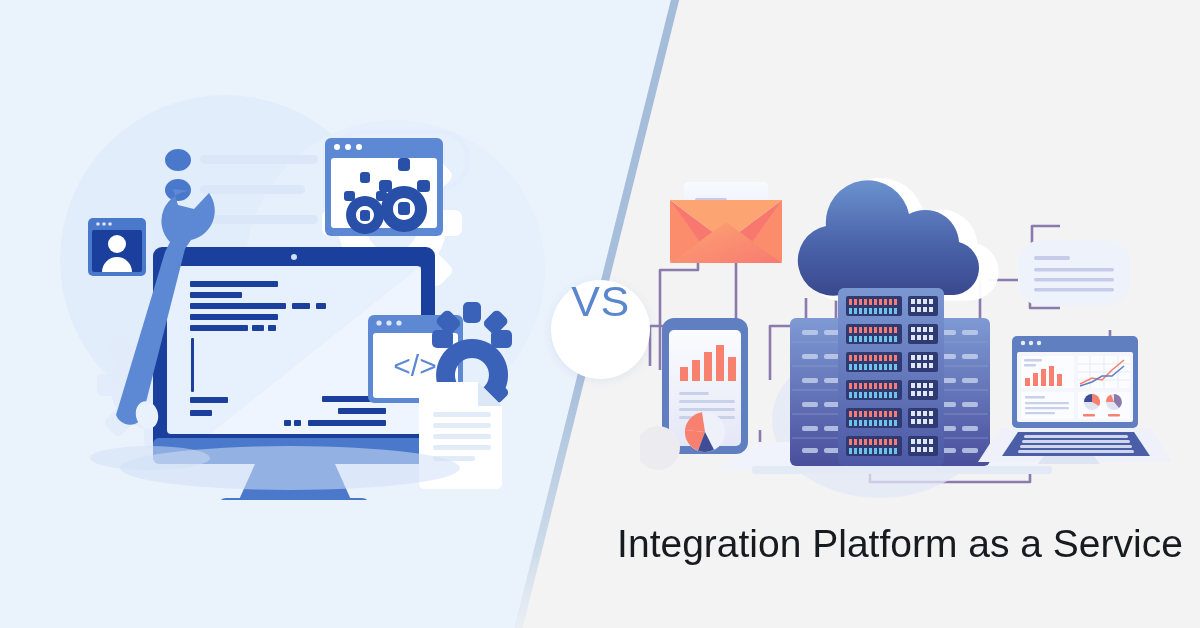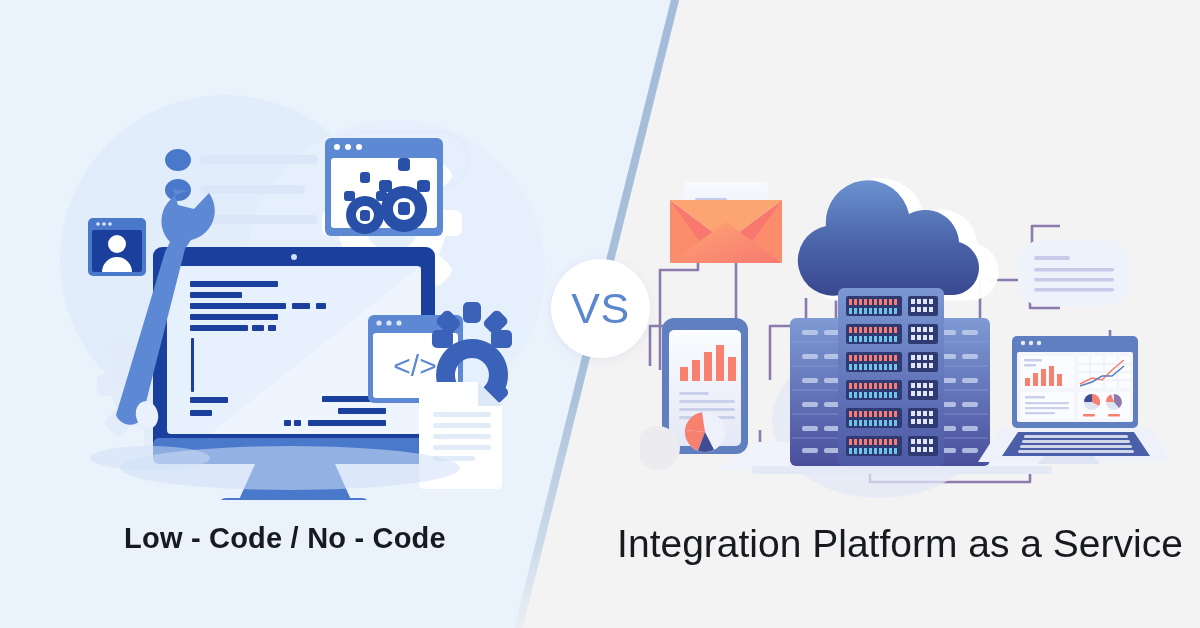--- a/index.html
+++ b/index.html
@@ -28,22 +28,22 @@
   .blob-b{left:245px;top:120px;width:300px;height:300px;background:#e6effc;}
   .ghost-gear{position:absolute;opacity:.85;}
 
   
   .divider{
     position:absolute;left:0;top:0;width:1200px;height:628px;pointer-events:none;
   }
 
   
   .vs-badge{
-    position:absolute;left:551px;top:259px;width:99px;height:99px;border-radius:50%;
-    background:#ffffff;display:flex;align-items:center;justify-content:center;
+    position:absolute;left:551px;top:280px;width:99px;height:99px;border-radius:50%;
+    background:#ffffff;display:flex;justify-content:center;
     box-shadow:0 2px 10px rgba(90,120,170,.10);
   }
   .vs-badge span{
     font-family:"Liberation Sans", sans-serif;
     font-size:43px;line-height:1;color:#5b87cf;letter-spacing:.5px;font-weight:400;
   }
 
   
   .caption{
     position:absolute;text-align:center;
@@ -696,16 +696,15 @@
         <stop offset="100%" stop-color="#d8e4f0" stop-opacity=".35"></stop>
       </linearGradient>
     </defs>
     <line x1="676" y1="-4" x2="519" y2="626" stroke="url(#divGrad)" stroke-width="8" stroke-linecap="round"></line>
   </svg>
 
   <div class="vs-badge">
     <span>VS</span>
   </div>
 
-  <div class="caption caption-left">Low - Code / No - Code</div>
   <div class="caption caption-right">Integration Platform as a Service</div>
 
 </div>
 
 </body></html>

